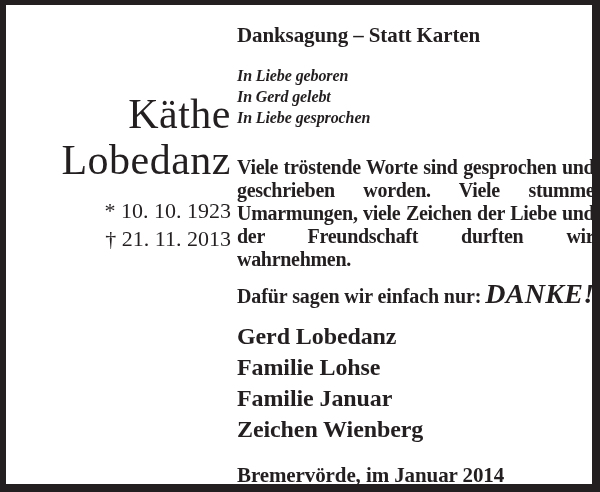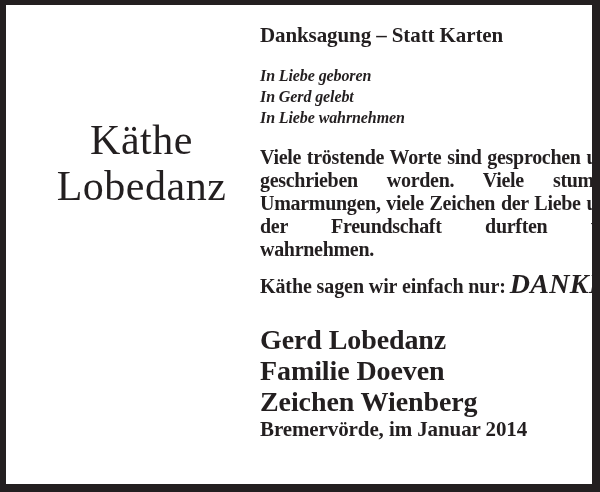--- a/index.html
+++ b/index.html
@@ -16,23 +16,22 @@
     border-style: solid;
     border-color: #231f20;
     border-width: 5px 8px 8px 6px;
     display: flex;
     color: #231f20;
     overflow: hidden;
   }
   .left-col {
     flex: 0 0 225px;
     width: 225px;
-    padding-top: 112px;
-    text-align: center;
-    margin-left: 23px;
+    padding-top: 86px;
+    text-align: right;
   }
   .name {
     font-size: 42px;
     line-height: 46px;
     letter-spacing: 0.5px;
   }
   .dates {
     margin-top: 14px;
     font-size: 22px;
     line-height: 28px;
@@ -47,79 +46,83 @@
     font-size: 21px;
     line-height: 24px;
   }
   .poem {
     margin-top: 18px;
     font-style: italic;
     font-size: 16px;
     line-height: 21px;
   }
   .body-text {
-    margin-top: 18px;
+    margin-top: 28px;
     font-size: 20px;
     line-height: 23px;
     text-align: justify;
     letter-spacing: -0.3px;
   }
   .thanks {
     margin-top: 8px;
     font-size: 20px;
     line-height: 30px;
     white-space: nowrap;
   }
   .danke {
     font-style: italic;
     font-size: 28px;
     letter-spacing: 0.3px;
     padding-left: 4px;
   }
   .mourners {
-    margin-top: 23px;
-    font-size: 28px;
+    margin-top: 10px;
+    font-size: 24px;
     line-height: 31px;
   }
   .place-date {
+    margin-top: 18px;
     font-size: 21px;
     line-height: 24px;
   }
 </style>
 </head>
 <body>
 
 <div class="card">
 
   <div class="left-col">
     <div class="name">
       <div>Käthe</div>
       <div>Lobedanz</div>
     </div>
     <div class="dates">
+      <div>* 10. 10. 1923</div>
+      <div>† 21. 11. 2013</div>
     </div>
   </div>
 
   <div class="right-col">
     <div class="header">Danksagung – Statt Karten</div>
 
     <div class="poem">
       <div>In Liebe geboren</div>
       <div>In Gerd gelebt</div>
-      <div>In Liebe wahrnehmen</div>
+      <div>In Liebe gesprochen</div>
     </div>
 
     <p class="body-text">Viele tröstende Worte sind gesprochen und geschrieben worden. Viele stumme Umarmungen, viele Zeichen der Liebe und der Freundschaft durften wir wahrnehmen.</p>
 
     <div class="thanks">
-      <span>Käthe sagen wir einfach nur:</span><span class="danke">DANKE!</span>
+      <span>Dafür sagen wir einfach nur:</span><span class="danke">DANKE!</span>
     </div>
 
     <div class="mourners">
       <div>Gerd Lobedanz</div>
-      <div>Familie Doeven</div>
+      <div>Familie Lohse</div>
+      <div>Familie Januar</div>
       <div>Zeichen Wienberg</div>
     </div>
 
     <div class="place-date">Bremervörde, im Januar 2014</div>
   </div>
 
 </div>
 
 </body></html>

